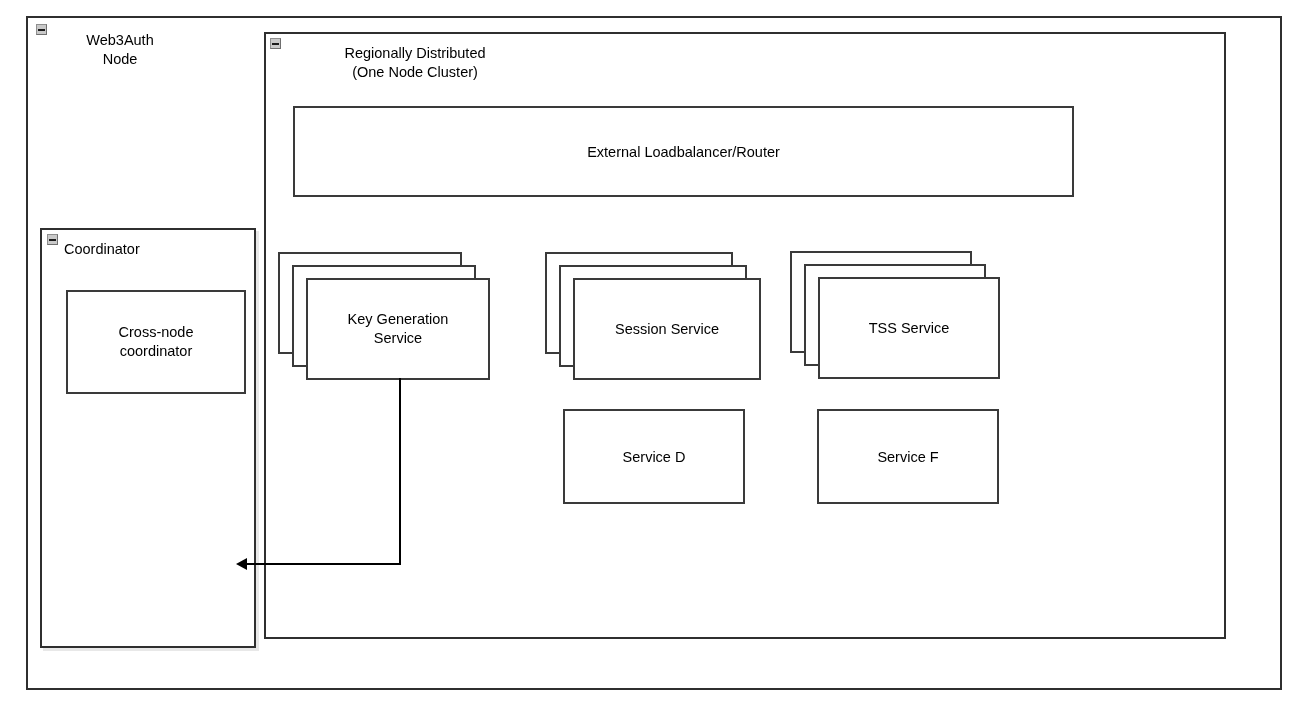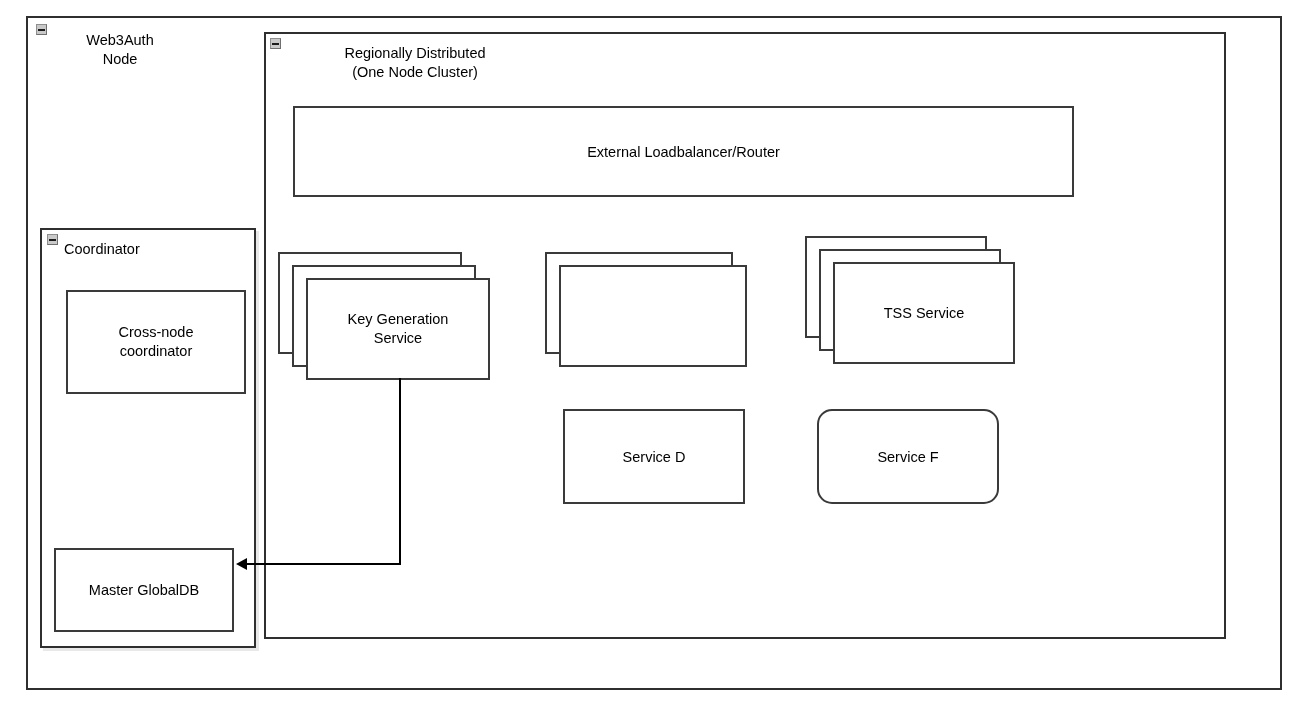--- a/index.html
+++ b/index.html
@@ -142,49 +142,49 @@
     <div class="layer l2" style="width:184px; height:102px;"></div>
     <div class="layer l3" style="width:184px; height:102px;">
       <div class="box-label">Key Generation
 Service</div>
     </div>
   </div>
 
   <div class="stack" style="left:545px; top:252px; width:216px; height:128px;">
     <div class="layer l1" style="width:188px; height:102px;"></div>
     <div class="layer l2" style="width:188px; height:102px;"></div>
+    <div class="layer l3" style="width:188px; height:102px;">
+      <div class="box-label">Session Service</div>
+    </div>
   </div>
 
-  <div class="stack" style="left:790px; top:236px; width:210px; height:96px;margin-left:15px;">
+  <div class="stack" style="left:790px; top:251px; width:210px; height:96px;">
     <div class="layer l1" style="width:182px; height:102px;"></div>
     <div class="layer l2" style="width:182px; height:102px;"></div>
     <div class="layer l3" style="width:182px; height:102px;">
       <div class="box-label">TSS Service</div>
     </div>
   </div>
 
   <div class="box" style="left:563px; top:409px; width:182px; height:95px;">
     <div class="box-label">Service D</div>
   </div>
 
-  <div class="box" style="left:817px; top:409px; width:182px; height:95px;border-radius:15px;">
+  <div class="box" style="left:817px; top:409px; width:182px; height:95px;">
     <div class="box-label">Service F</div>
   </div>
 
   <div class="shadow-box" style="left:40px; top:228px; width:216px; height:420px;"></div>
   <div class="collapse-icon" style="left:47px; top:234px;"></div>
   <div class="group-label" style="left:64px; top:240px; width:150px; text-align:left;">Coordinator</div>
 
   <div class="box" style="left:66px; top:290px; width:180px; height:104px;">
     <div class="box-label">Cross-node
 coordinator</div>
   </div>
 
 
-  <div class="box" style="left:54px; top:548px; width:180px; height:84px;">
-    <div class="box-label">Master GlobalDB</div>
-  </div>
 
   <div class="conn-v" style="left:399px; top:378px; height:187px;"></div>
   <div class="conn-h" style="left:246px; top:563px; width:155px;"></div>
   <div class="arrow-left" style="left:236px; top:558px;"></div>
 
 </div>
 
 </body></html>

